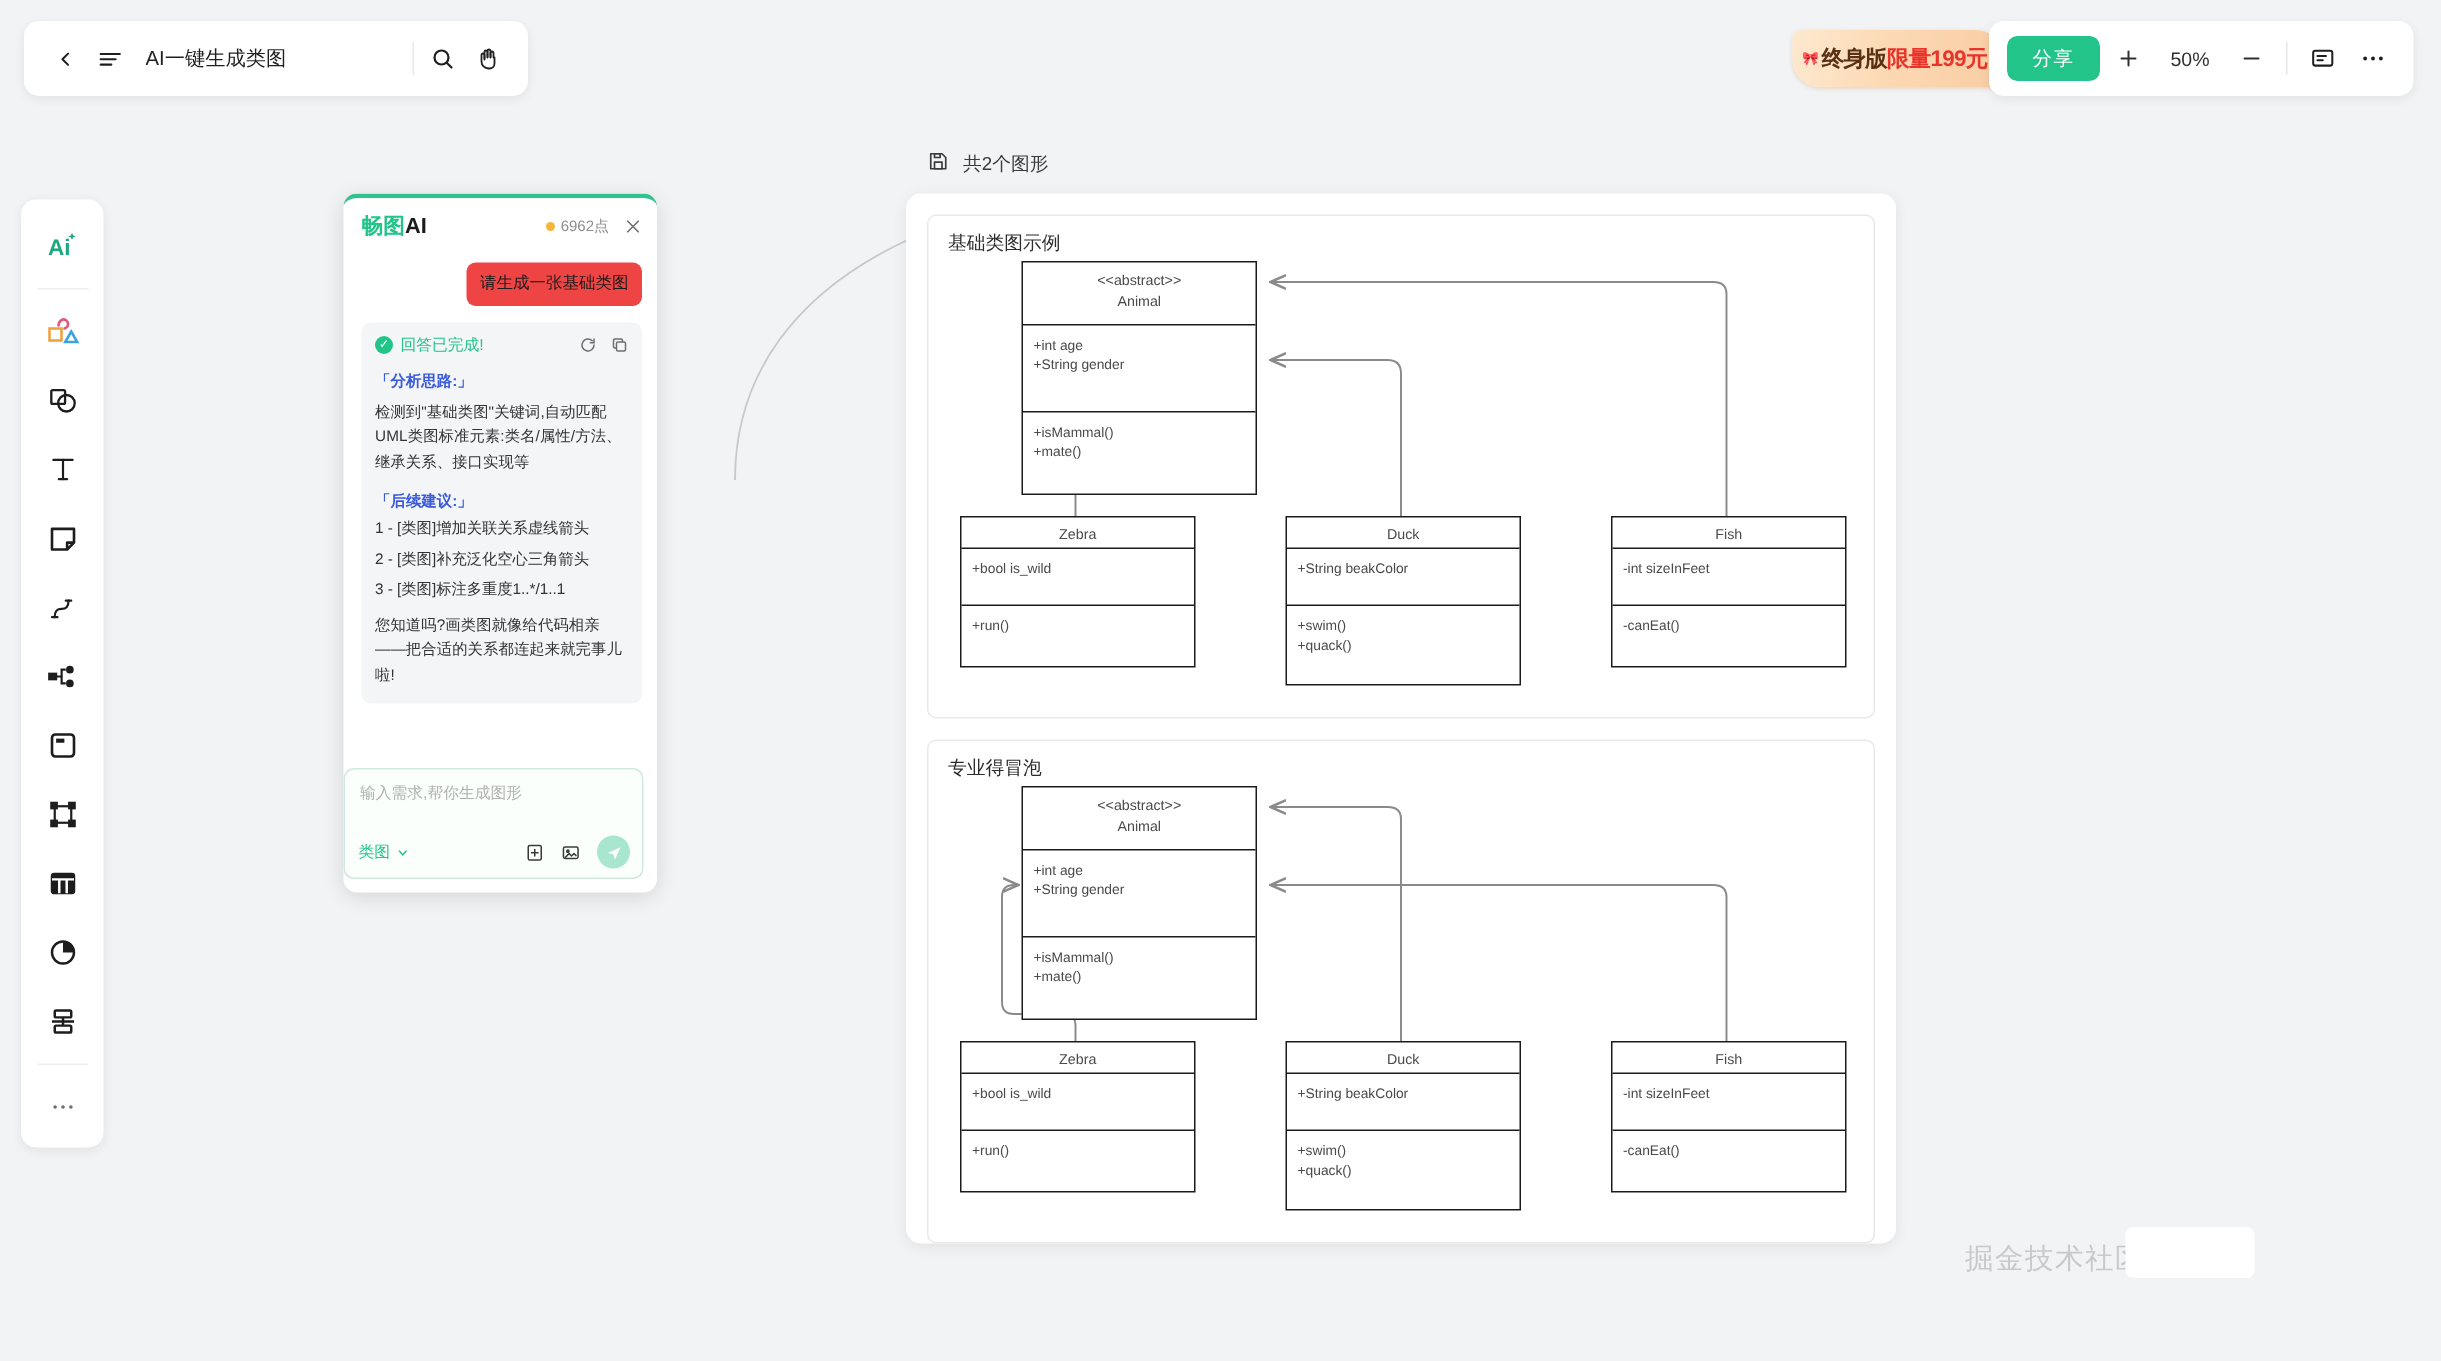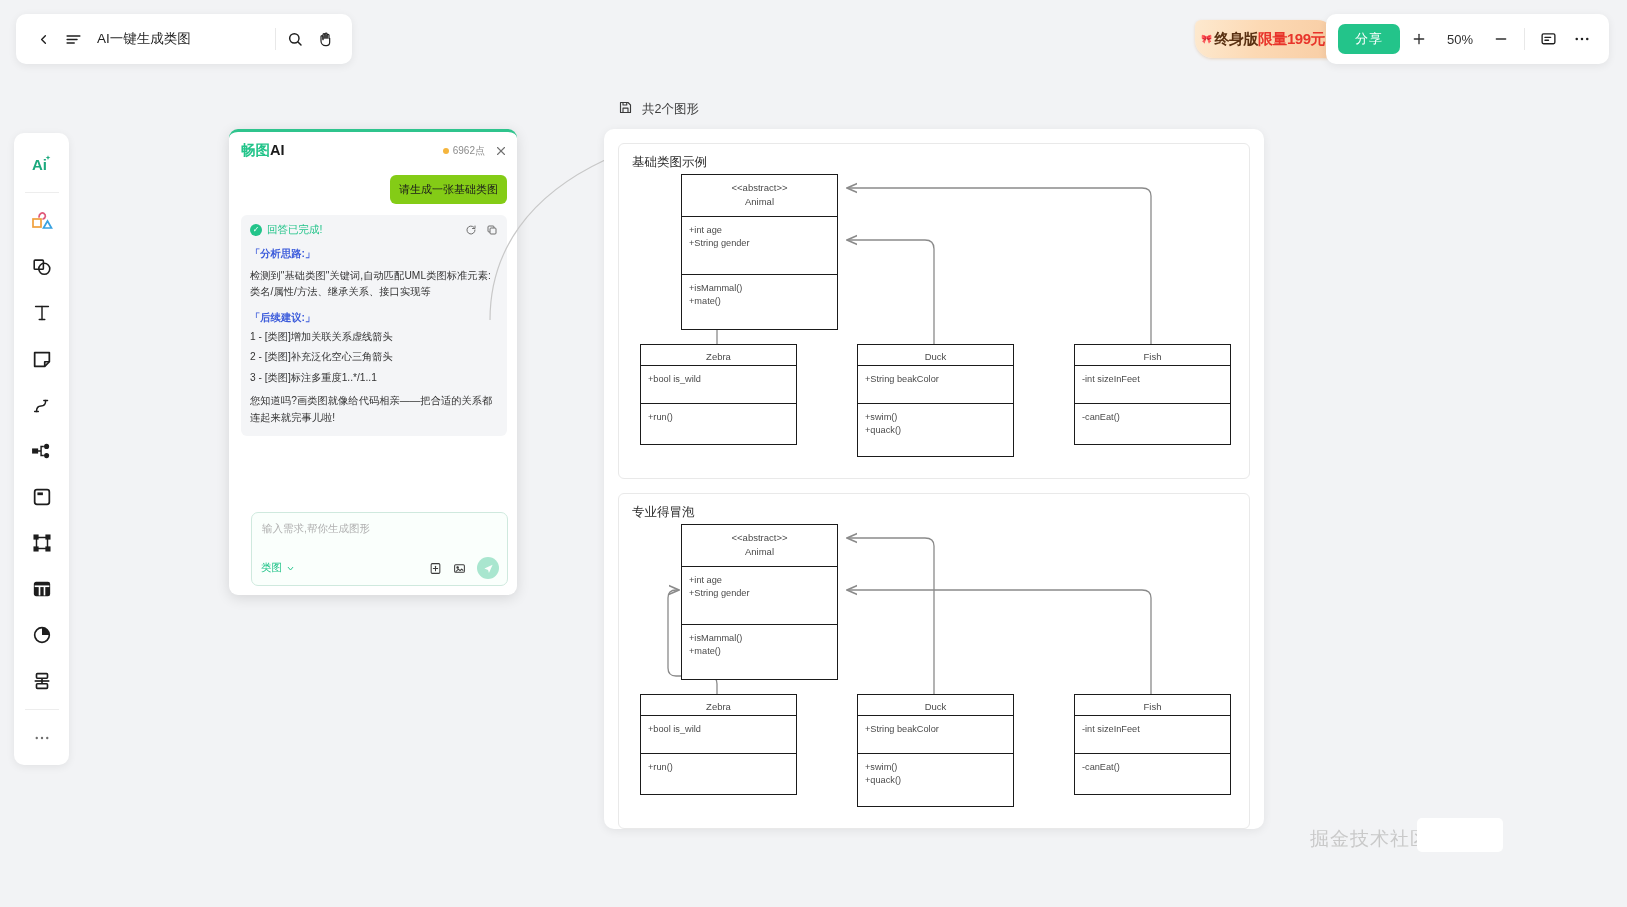--- a/index.html
+++ b/index.html
@@ -68,42 +68,42 @@
   .lt-item {
     width: 40px; height: 40px; margin: 3px 0;
     display: flex; align-items: center; justify-content: center;
     border-radius: 7px; cursor: pointer; color: #1d1d1d;
   }
   .lt-divider { width: 34px; height: 1px; background: #ededed; margin: 5px 0; }
 
   
   .chat {
     position: absolute; left: 229px; top: 129px;
-    width: 288px; height: 466px;
+    width: 209px; height: 466px;
     background: #ffffff; border-radius: 9px;
     box-shadow: 0 3px 14px rgba(0,0,0,0.12);
     border-top: 3px solid #2fc48d;
     display: flex; flex-direction: column; overflow: hidden;
   }
   .chat-head {
     height: 37px; display: flex; align-items: center;
     padding: 0 10px 0 12px; flex: 0 0 auto;
   }
   .chat-logo { font-size: 14.5px; font-weight: bold; color: #1b1b1b; }
   .chat-logo .g { color: #23c48a; }
   .chat-pts {
     margin-left: auto; font-size: 10px; color: #8c8c8c;
     display: flex; align-items: center; gap: 4px;
   }
   .dot-y { width: 6px; height: 6px; border-radius: 50%; background: #f5b53d; }
   .chat-close { margin-left: 10px; color: #707070; cursor: pointer; display:flex; }
   .chat-body { flex: 1; padding: 2px 10px 6px 12px; overflow: hidden; }
   .user-msg {
     margin-left: auto; width: fit-content; max-width: 200px;
-    background: #84cc16; color: #1b1b1b;
+    background: #ef4444; color: #1b1b1b;
     font-size: 11px; line-height: 1.5;
     padding: 6px 9px; border-radius: 6px; margin-top: 4px;
   }
   .ai-msg {
     margin-top: 11px; background: #f4f5f7; border-radius: 6px;
     padding: 8px 9px 10px 9px;
   }
   .ai-head { display: flex; align-items: center; gap: 5px; }
   .check-ic {
     width: 12px; height: 12px; border-radius: 50%; background: #23c48a;
@@ -113,21 +113,21 @@
   .ai-done { font-size: 10.5px; color: #23c48a; text-align: center; }
   .ai-acts { margin-left: auto; display: flex; gap: 9px; color: #6e6e6e; }
   .ai-acts span { cursor: pointer; display: flex; }
   .ai-p {
     font-size: 10.2px; color: #333; line-height: 1.62; margin-top: 7px;
     letter-spacing: 0.1px;
   }
   .ai-sec { font-size: 10.3px; color: #3b5bdb; font-weight: bold; margin-top: 10px; }
   .ai-li { font-size: 10.2px; color: #333; line-height: 1.62; margin-top: 4px; }
   .chat-input {
-    margin: 0 9px 9px 22px; border: 1px solid #cfe9de; border-radius: 7px;
+    margin: 0 9px 9px 0; border: 1px solid #cfe9de; border-radius: 7px;
     background: #fafffc; height: 74px; display: flex; flex-direction: column;
     flex: 0 0 auto;
   }
   .ci-placeholder {
     flex: 1; font-size: 10.5px; color: #b1b1b1; padding: 9px 10px 0 10px;
   }
   .ci-bar { height: 30px; display: flex; align-items: center; padding: 0 8px 4px 9px; }
   .ci-select {
     font-size: 10.5px; color: #23c48a; display: flex; align-items: center; gap: 4px;
     cursor: pointer;

